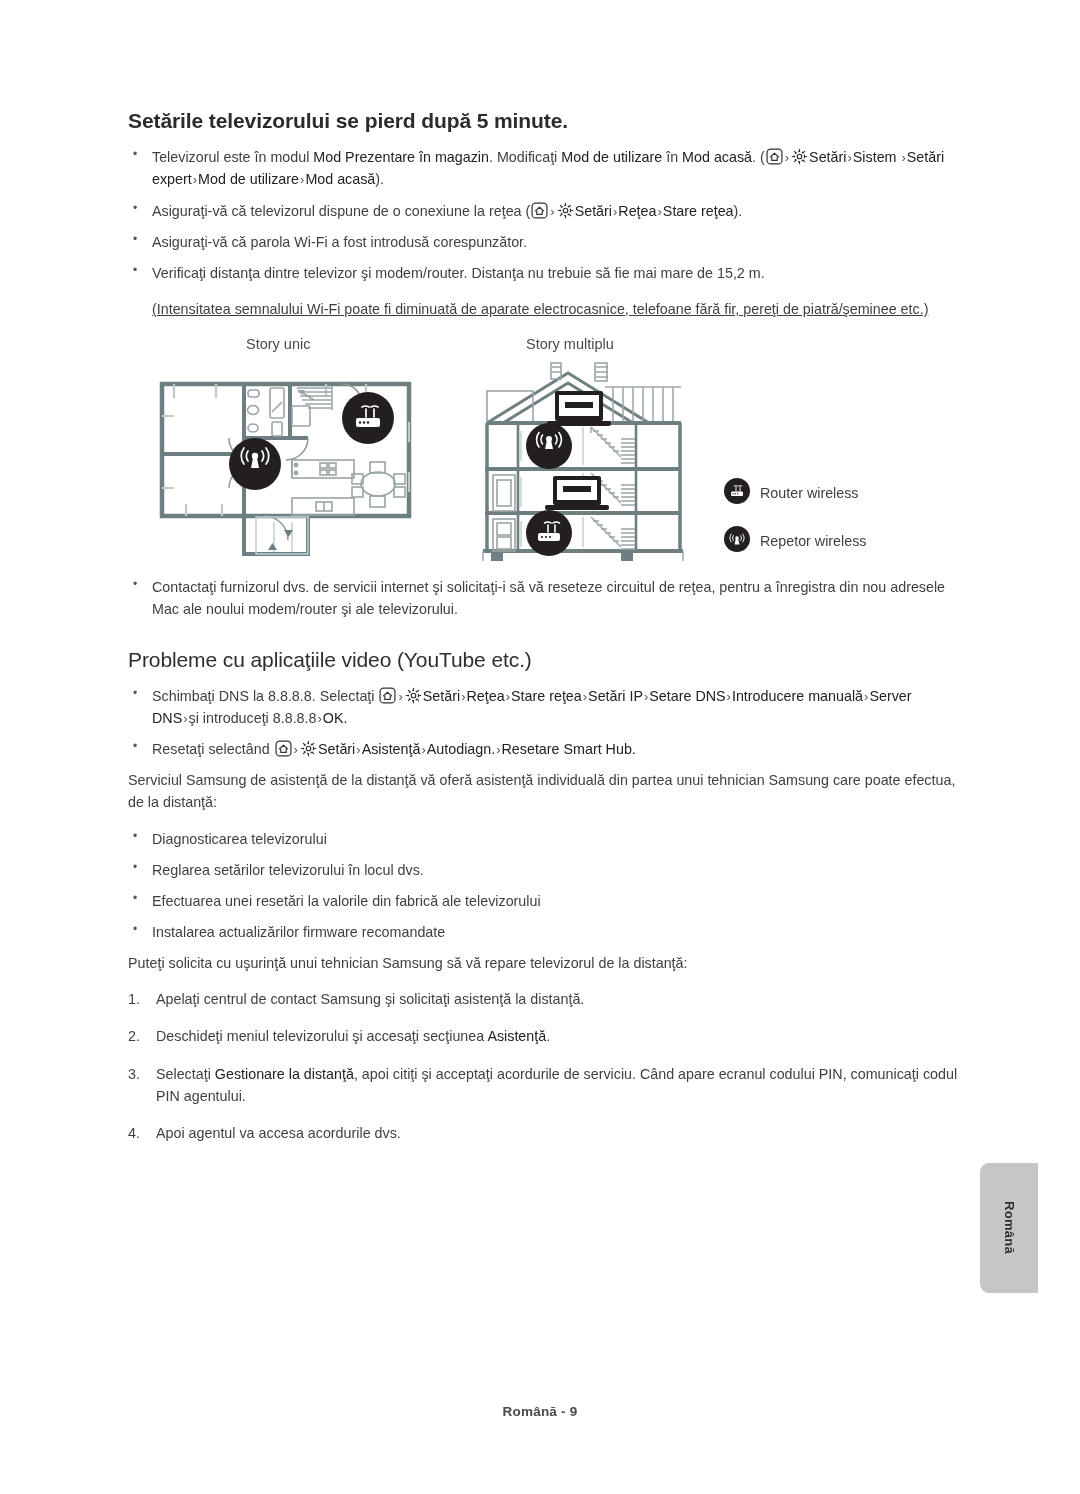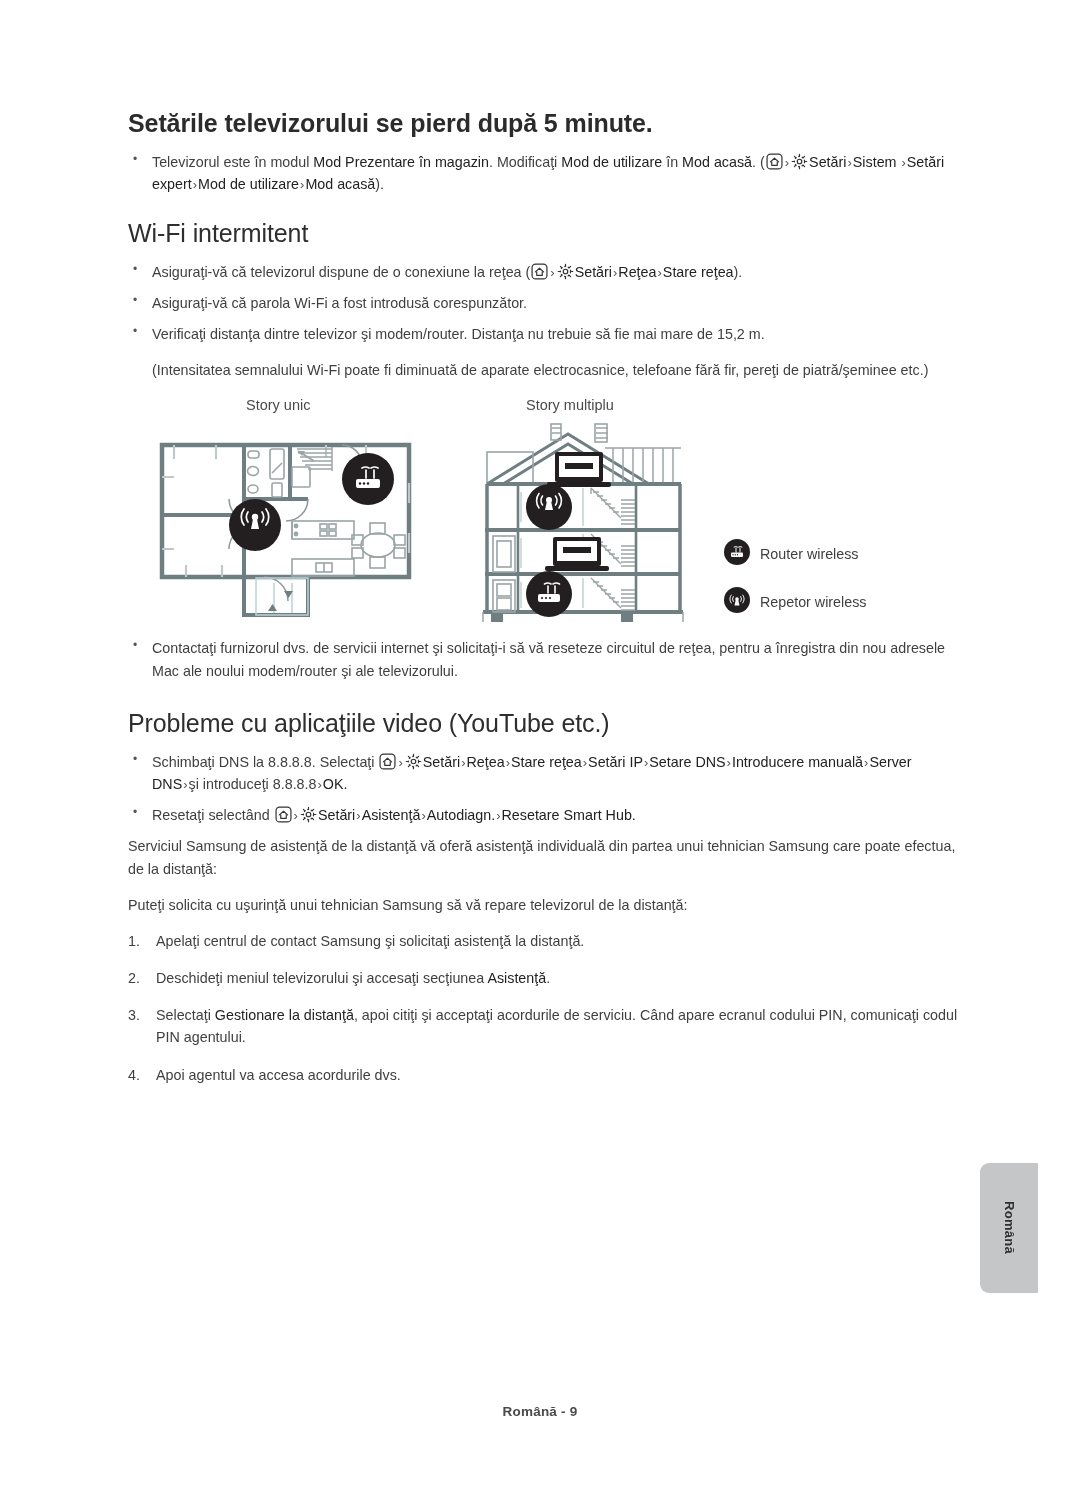--- a/index.html
+++ b/index.html
@@ -24,21 +24,21 @@
   
   .content {
     position: absolute;
     left: 128px;
     top: 108px;
     width: 830px;
   }
 
   
   h2.sec-h {
-    font-size: 25px;
+    font-size: 21px;
     font-weight: 700;
     color: #2b2b2b;
     margin: 0 0 12px 0;
     letter-spacing: -0.1px;
     line-height: 1.25;
   }
   h2.sec-h.sub { font-weight: 400; color: #2e2e2e; }
   h1.big-h {
     font-size: 35px;
     font-weight: 400;
@@ -97,21 +97,21 @@
   ol.num > li > .numlab {
     position: absolute;
     left: 0;
     top: 0;
     width: 20px;
     text-align: left;
     font-weight: 400;
     color: #3f3f3f;
   }
   .b { font-weight: 400; color: #222; }
-  .note { margin-top: 14px; }
+  .note { margin-top: 14px; text-decoration: underline; }
 
   
   .icn {
     display: inline-block;
     vertical-align: -3px;
     margin: 0 1px;
   }
   .icn svg { display: block; }
   .chev { color: #555; padding: 0 1px; font-size: 13px; }
 
@@ -192,21 +192,20 @@
             </svg></span><span class="chev">›</span><span class="icn"><svg width="17" height="17" viewBox="0 0 24 24">
               <g fill="none" stroke="#333" stroke-width="1.7">
                 <circle cx="12" cy="12" r="3.2"></circle>
                 <path d="M12 1.8 v3 M12 19.2 v3 M1.8 12 h3 M19.2 12 h3 M4.8 4.8 l2.1 2.1 M17.1 17.1 l2.1 2.1 M19.2 4.8 l-2.1 2.1 M6.9 17.1 l-2.1 2.1" stroke-linecap="round"></path>
                 <circle cx="12" cy="12" r="7.2" stroke-dasharray="2.6 2.6"></circle>
               </g>
             </svg></span><span class="b">Setări</span><span class="chev">›</span><span class="b">Sistem</span>
         <span class="chev">›</span><span class="b">Setări expert</span><span class="chev">›</span><span class="b">Mod de utilizare</span><span class="chev">›</span><span class="b">Mod acasă</span><span>).</span></li>
     </ul>
 
-    <h2 class="sec-h sub" style="margin-top:22px;">Wi-Fi intermitent</h2>
 
     <ul class="bul">
       <li><span>Asiguraţi-vă că televizorul dispune de o conexiune la reţea (</span><span class="icn"><svg width="17" height="17" viewBox="0 0 24 24">
               <rect x="1.5" y="1.5" width="21" height="21" rx="5" fill="none" stroke="#333" stroke-width="1.7"></rect>
               <path d="M6.2 12.6 L12 7.4 L17.8 12.6" fill="none" stroke="#333" stroke-width="1.7" stroke-linejoin="round" stroke-linecap="round"></path>
               <path d="M8.1 12.1 V17.4 H15.9 V12.1" fill="none" stroke="#333" stroke-width="1.7" stroke-linejoin="round"></path>
             </svg></span><span class="chev">›</span><span class="icn"><svg width="17" height="17" viewBox="0 0 24 24">
               <g fill="none" stroke="#333" stroke-width="1.7">
                 <circle cx="12" cy="12" r="3.2"></circle>
                 <path d="M12 1.8 v3 M12 19.2 v3 M1.8 12 h3 M19.2 12 h3 M4.8 4.8 l2.1 2.1 M17.1 17.1 l2.1 2.1 M19.2 4.8 l-2.1 2.1 M6.9 17.1 l-2.1 2.1" stroke-linecap="round"></path>
@@ -511,20 +510,26 @@
                 <circle cx="12" cy="12" r="3.2"></circle>
                 <path d="M12 1.8 v3 M12 19.2 v3 M1.8 12 h3 M19.2 12 h3 M4.8 4.8 l2.1 2.1 M17.1 17.1 l2.1 2.1 M19.2 4.8 l-2.1 2.1 M6.9 17.1 l-2.1 2.1" stroke-linecap="round"></path>
                 <circle cx="12" cy="12" r="7.2" stroke-dasharray="2.6 2.6"></circle>
               </g>
             </svg></span><span class="b">Setări</span><span class="chev">›</span><span class="b">Asistenţă</span><span class="chev">›</span><span class="b">Autodiagn.</span><span class="chev">›</span><span class="b">Resetare Smart Hub.</span></li>
     </ul>
 
 
     <p class="para">Serviciul Samsung de asistenţă de la distanţă vă oferă asistenţă individuală din partea unui tehnician Samsung care poate efectua, de la distanţă:</p>
 
+    <ul class="bul">
+      <li>Diagnosticarea televizorului</li>
+      <li>Reglarea setărilor televizorului în locul dvs.</li>
+      <li>Efectuarea unei resetări la valorile din fabrică ale televizorului</li>
+      <li>Instalarea actualizărilor firmware recomandate</li>
+    </ul>
 
 
     <p class="para">Puteţi solicita cu uşurinţă unui tehnician Samsung să vă repare televizorul de la distanţă:</p>
 
     <ol class="num">
       <li>
         <span class="numlab">1.</span><span>Apelaţi centrul de contact Samsung şi solicitaţi asistenţă la distanţă.</span>
       </li>
       <li>
         <span class="numlab">2.</span><span>Deschideţi meniul televizorului şi accesaţi secţiunea </span><span class="b">Asistenţă</span><span>.</span>

